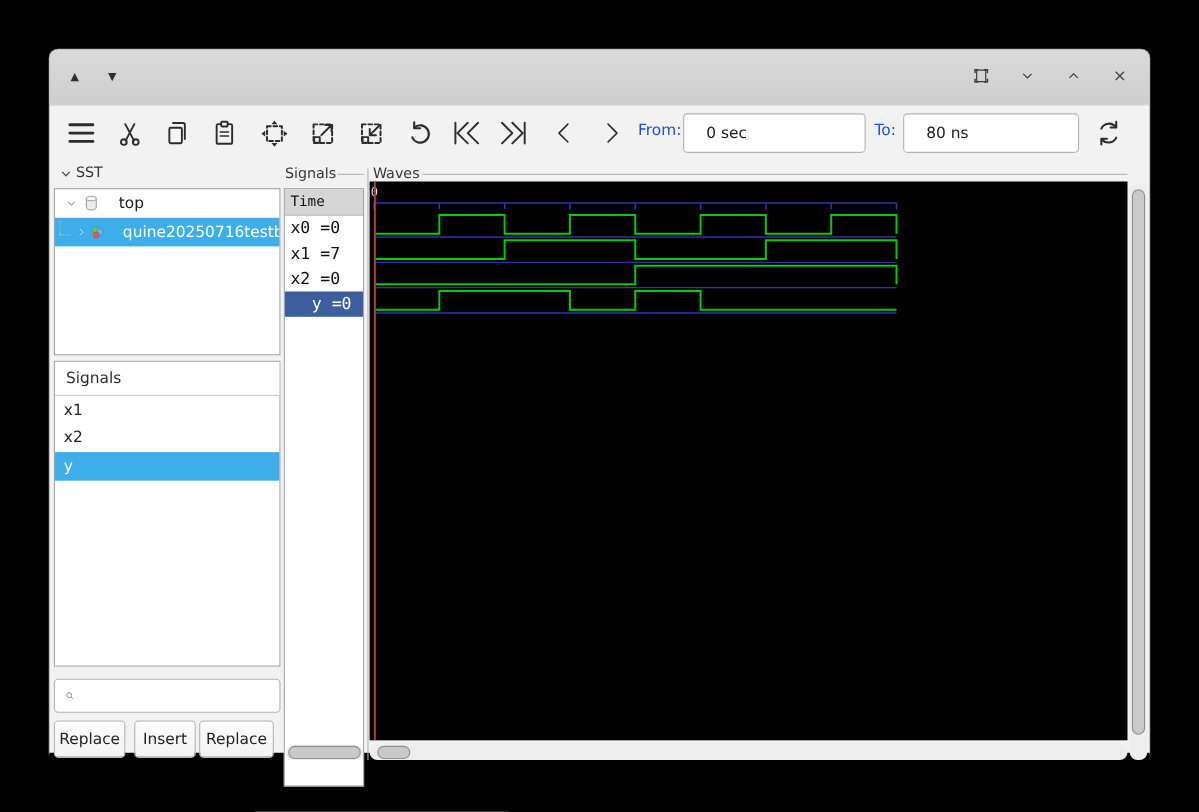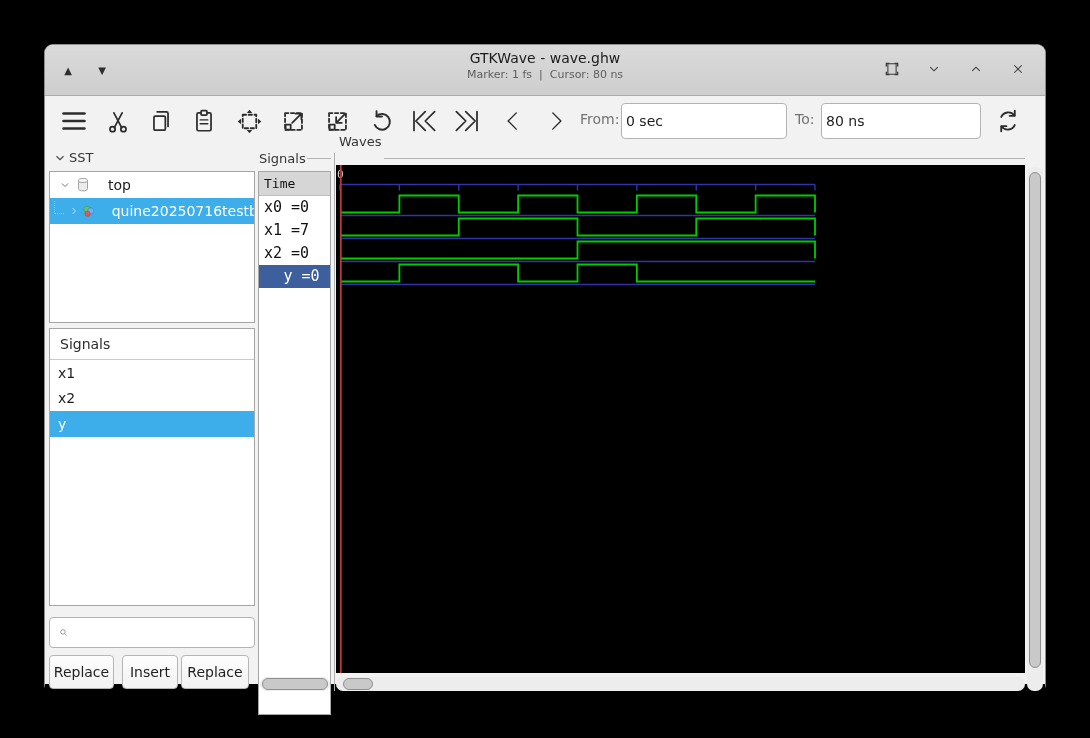--- a/index.html
+++ b/index.html
@@ -21,23 +21,23 @@
   #tb-left{left:10px;top:12px;display:flex;gap:8px;}
   #tb-center{left:0;right:0;top:5px;text-align:center;pointer-events:none;}
   #tb-title{font-size:14px;color:#1b1b1b;}
   #tb-status{font-size:11px;color:#5e5e5e;margin-top:2px;white-space:pre;}
   #tb-right{right:14px;top:11px;display:flex;gap:16px;align-items:center;}
   .tb-btn{width:26px;height:26px;display:flex;align-items:center;justify-content:center;}
   .tb-btn svg{stroke:#3a3a3a;fill:none;stroke-width:1.4;}
   
   .tool-btn{top:55px;width:38px;height:42px;display:flex;align-items:center;justify-content:center;}
   .tool-btn svg{stroke:#2c2c2c;fill:none;stroke-width:1.6;stroke-linecap:round;stroke-linejoin:round;}
-  .tool-label{top:66px;font-size:14px;color:#737373;}
+  .tool-label{top:66px;font-size:14px;color:#1d4ed8;}
   .tool-input{top:58px;height:36px;border:1px solid #b3b3b3;border-radius:4px;background:#fff;
-    font-size:14px;color:#1d1d1d;padding:0 4px;box-sizing:border-box;outline:none;
+    font-size:14px;color:#1d1d1d;padding:0 20px;box-sizing:border-box;outline:none;
     font-family:"DejaVu Sans","Liberation Sans",sans-serif;}
   
   .frame-label{font-size:13px;color:#363636;}
   .frame-line{height:1px;background:#b4b4b4;}
   .panel-box{background:#fff;border:1px solid #a6a6a6;box-sizing:border-box;}
   
   .tree-row{height:26px;display:flex;align-items:center;font-size:14px;color:#202020;}
   .tree-row.selected{background:var(--sel,#3daee9);color:#fff;}
   .expander{width:18px;display:flex;justify-content:center;align-items:center;}
   .expander svg{stroke:#4a4a4a;fill:none;stroke-width:1.5;}
@@ -73,24 +73,20 @@
 <div id="window" class="abs">
 
   <div id="titlebar" class="abs">
     <div id="tb-left" class="abs">
       <div class="tb-tri">
           <span>▲</span>
         </div>
       <div class="tb-tri">
           <span>▼</span>
         </div>
-    </div>
-    <div id="tb-center" class="abs">
-      <div id="tb-title">GTKWave - wave.ghw</div>
-      <div id="tb-status">Marker: 1 fs  |  Cursor: 80 ns</div>
     </div>
     <div id="tb-right" class="abs">
       <div class="tb-btn">
         <svg width="18" height="18" viewBox="0 0 24 24">
           <rect x="6.5" y="5" width="11" height="14" rx="1"></rect>
           <path d="M4.5 8.5v-4h4M19.5 8.5v-4h-4M4.5 15.5v4h4M19.5 15.5v4h-4" stroke-width="1.8"></path>
         </svg>
       </div>
       <div class="tb-btn">
         <svg width="18" height="18" viewBox="0 0 24 24">
@@ -264,21 +260,21 @@
     <div class="name-row mono">x1 =7</div>
     <div class="name-row mono">x2 =0</div>
     <div class="name-row mono selected"> y =0</div>
   </div>
   <div class="abs sb-track" style="left:215px;top:632px;width:70px;height:14px">
     <div class="sb-thumb" style="position:absolute;left:2px;top:1px;width:66px;height:12px"></div>
   </div>
 
   <div class="abs vline" style="left:288.5px;top:108px;height:538px"></div>
 
-  <div class="abs frame-label" style="left:294px;top:89px">Waves</div>
+  <div class="abs frame-label" style="left:294px;top:106px">Waves</div>
   <div class="abs frame-line" style="left:339px;top:113px;width:641px"></div>
 
   <div id="wave-black" class="abs">
     <svg width="689" height="508">
         <text x="1" y="13" fill="#dcdcdc" font-size="11" font-family="DejaVu Sans Mono, Liberation Mono, monospace">0</text>
         <line x1="4" y1="19.5" x2="479" y2="19.5" stroke="#3232aa" stroke-width="1.4"></line>
         <line x1="4" y1="19.5" x2="4" y2="25.5" stroke="#3232aa" stroke-width="1.4"></line>
         <line x1="63.375" y1="19.5" x2="63.375" y2="25.5" stroke="#3232aa" stroke-width="1.4"></line>
         <line x1="122.75" y1="19.5" x2="122.75" y2="25.5" stroke="#3232aa" stroke-width="1.4"></line>
         <line x1="182.125" y1="19.5" x2="182.125" y2="25.5" stroke="#3232aa" stroke-width="1.4"></line>

